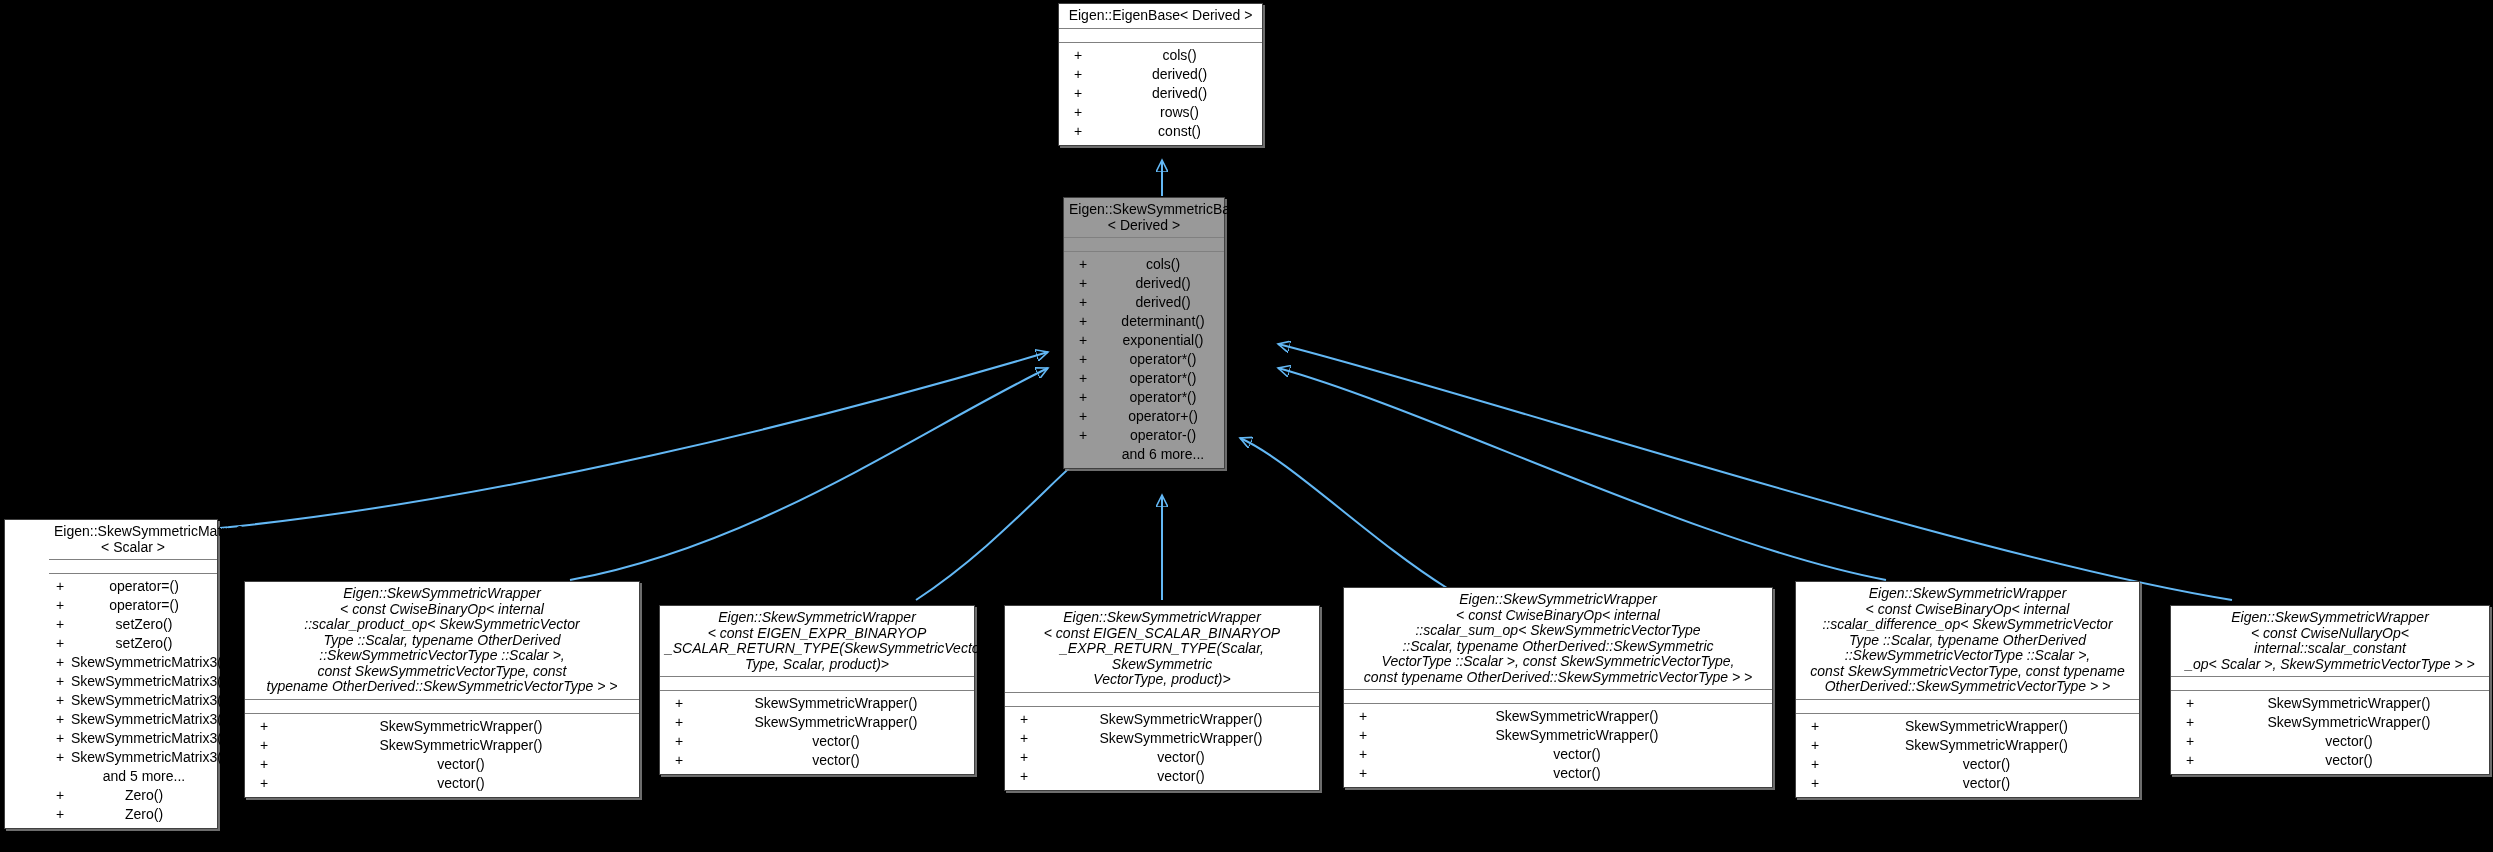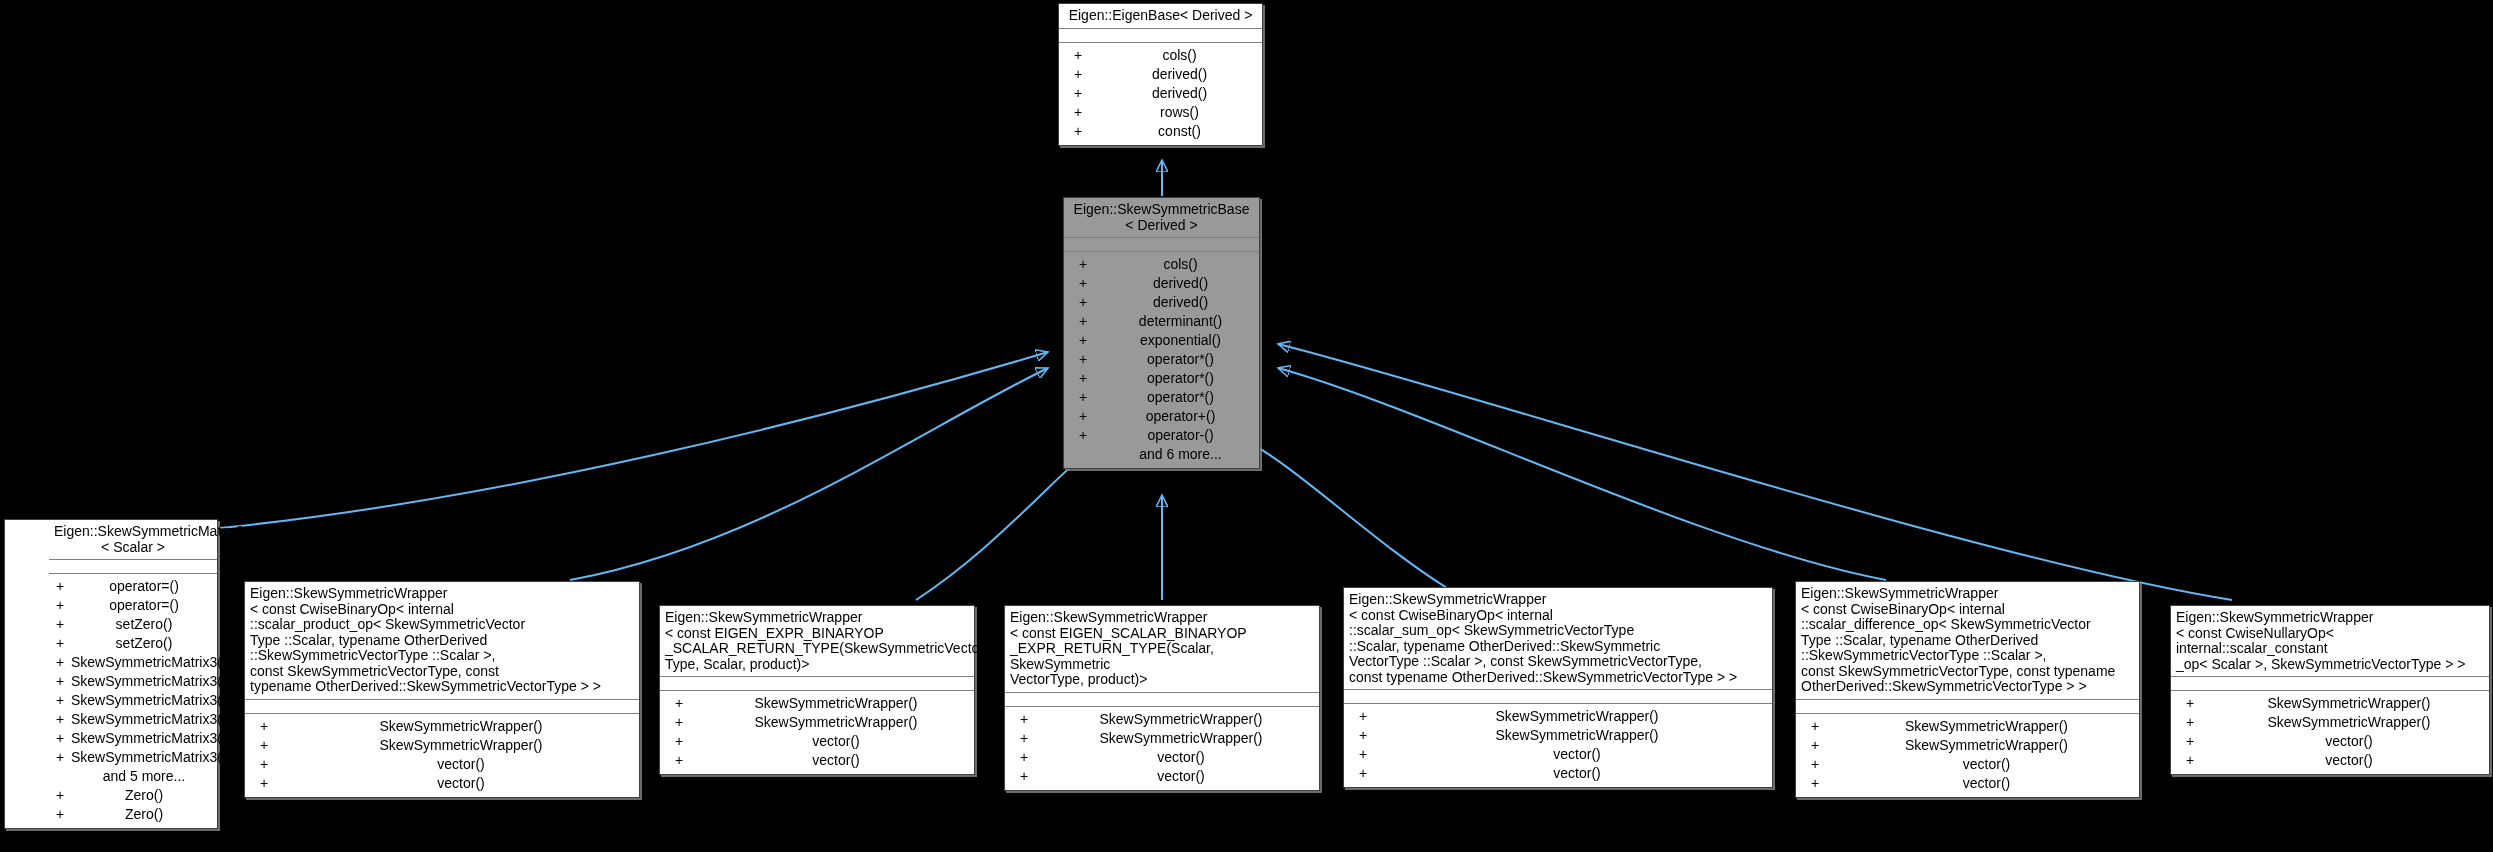--- a/index.html
+++ b/index.html
@@ -24,21 +24,21 @@
 
   .title{
     text-align:center;
     font-size:14px;
     color:#000;
     line-height:15.5px;
     padding:4px 5px 4px 5px;
     border-bottom:1px solid #808080;
     white-space:pre-line;
   }
-  .title.left{text-align:left;}
+  .title.left{text-align:center;font-style:italic;}
   .attrs{
     height:13px;
     border-bottom:1px solid #808080;
   }
   .ops{padding:3px 0 4px 0;}
   .row{
     display:flex;
     font-size:14px;
     color:#000;
     line-height:19px;
@@ -104,21 +104,21 @@
           <span class="vis">+</span>
           <span class="nm">rows()</span>
         </div>
       <div class="row">
           <span class="vis">+</span>
           <span class="nm">const()</span>
         </div>
     </div>
   </div>
 
-  <div class="node highlight" style="left:1063px;top:197px;width:197px;">
+  <div class="node highlight" style="left:1063px;top:197px;width:162px;">
     <div class="title">Eigen::SkewSymmetricBase
 &lt; Derived &gt;</div>
     <div class="attrs"></div>
     <div class="ops center">
       <div class="row">
           <span class="vis">+</span>
           <span class="nm">cols()</span>
         </div>
       <div class="row">
           <span class="vis">+</span>

